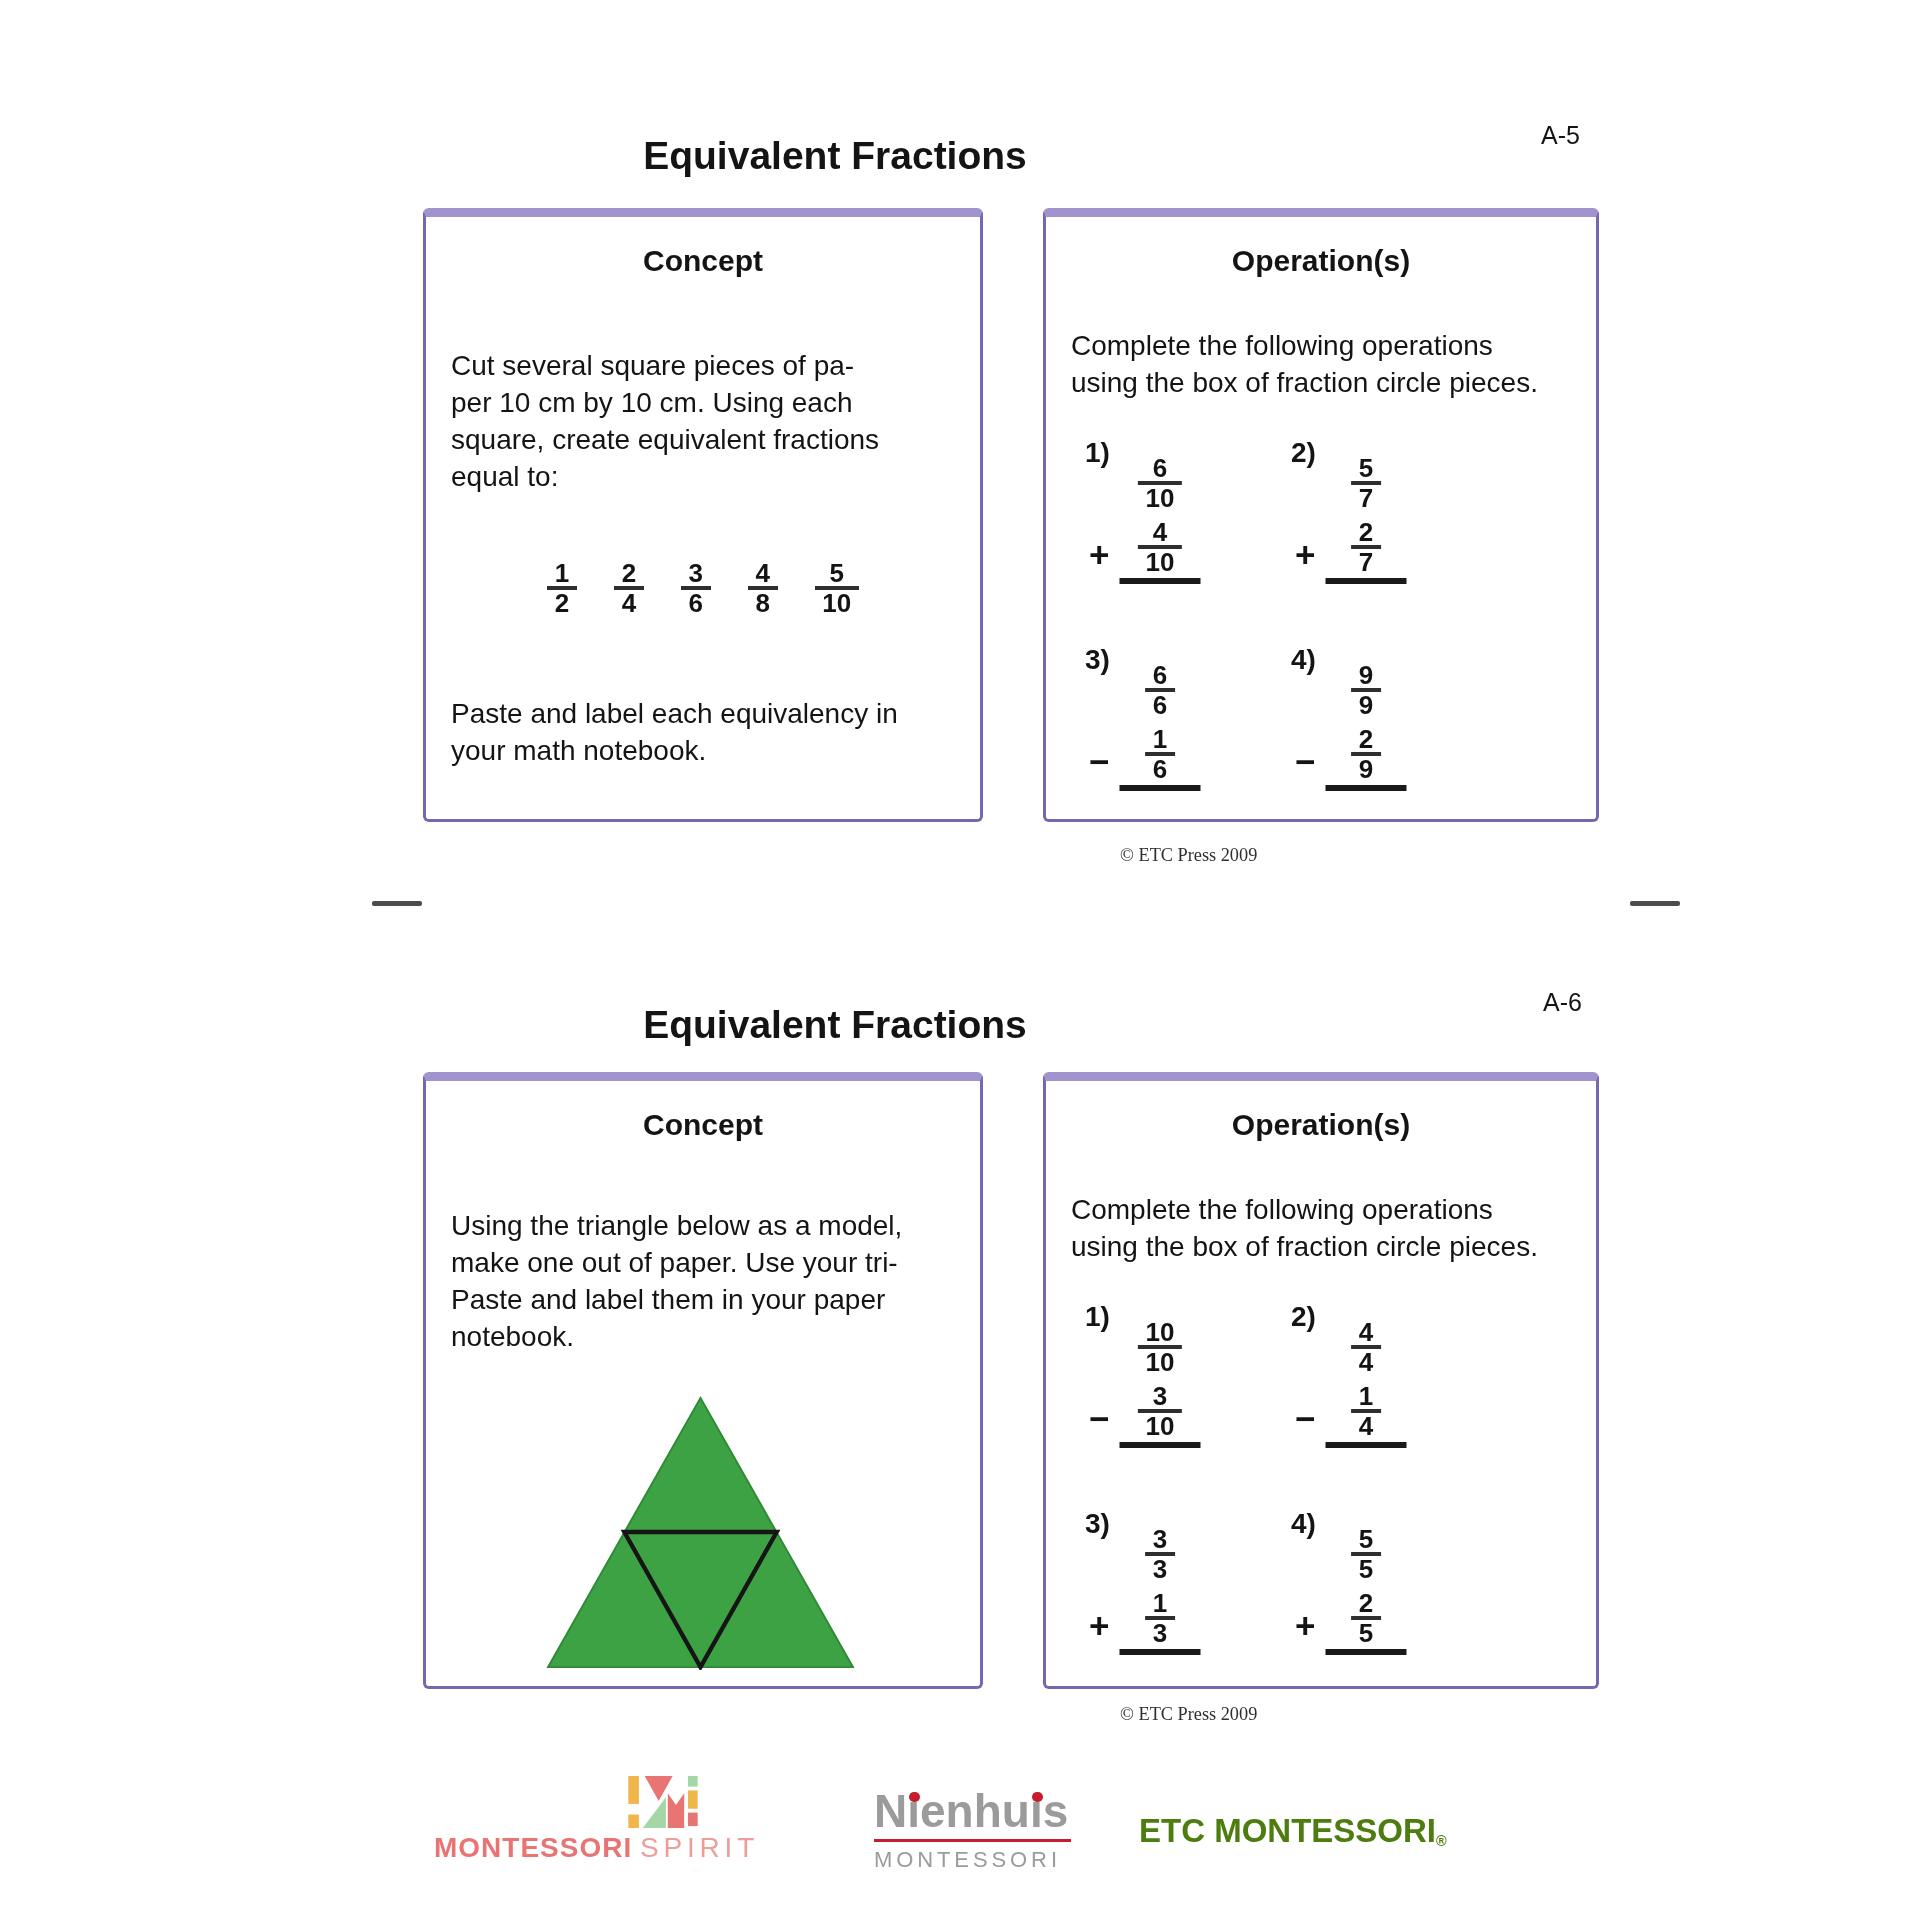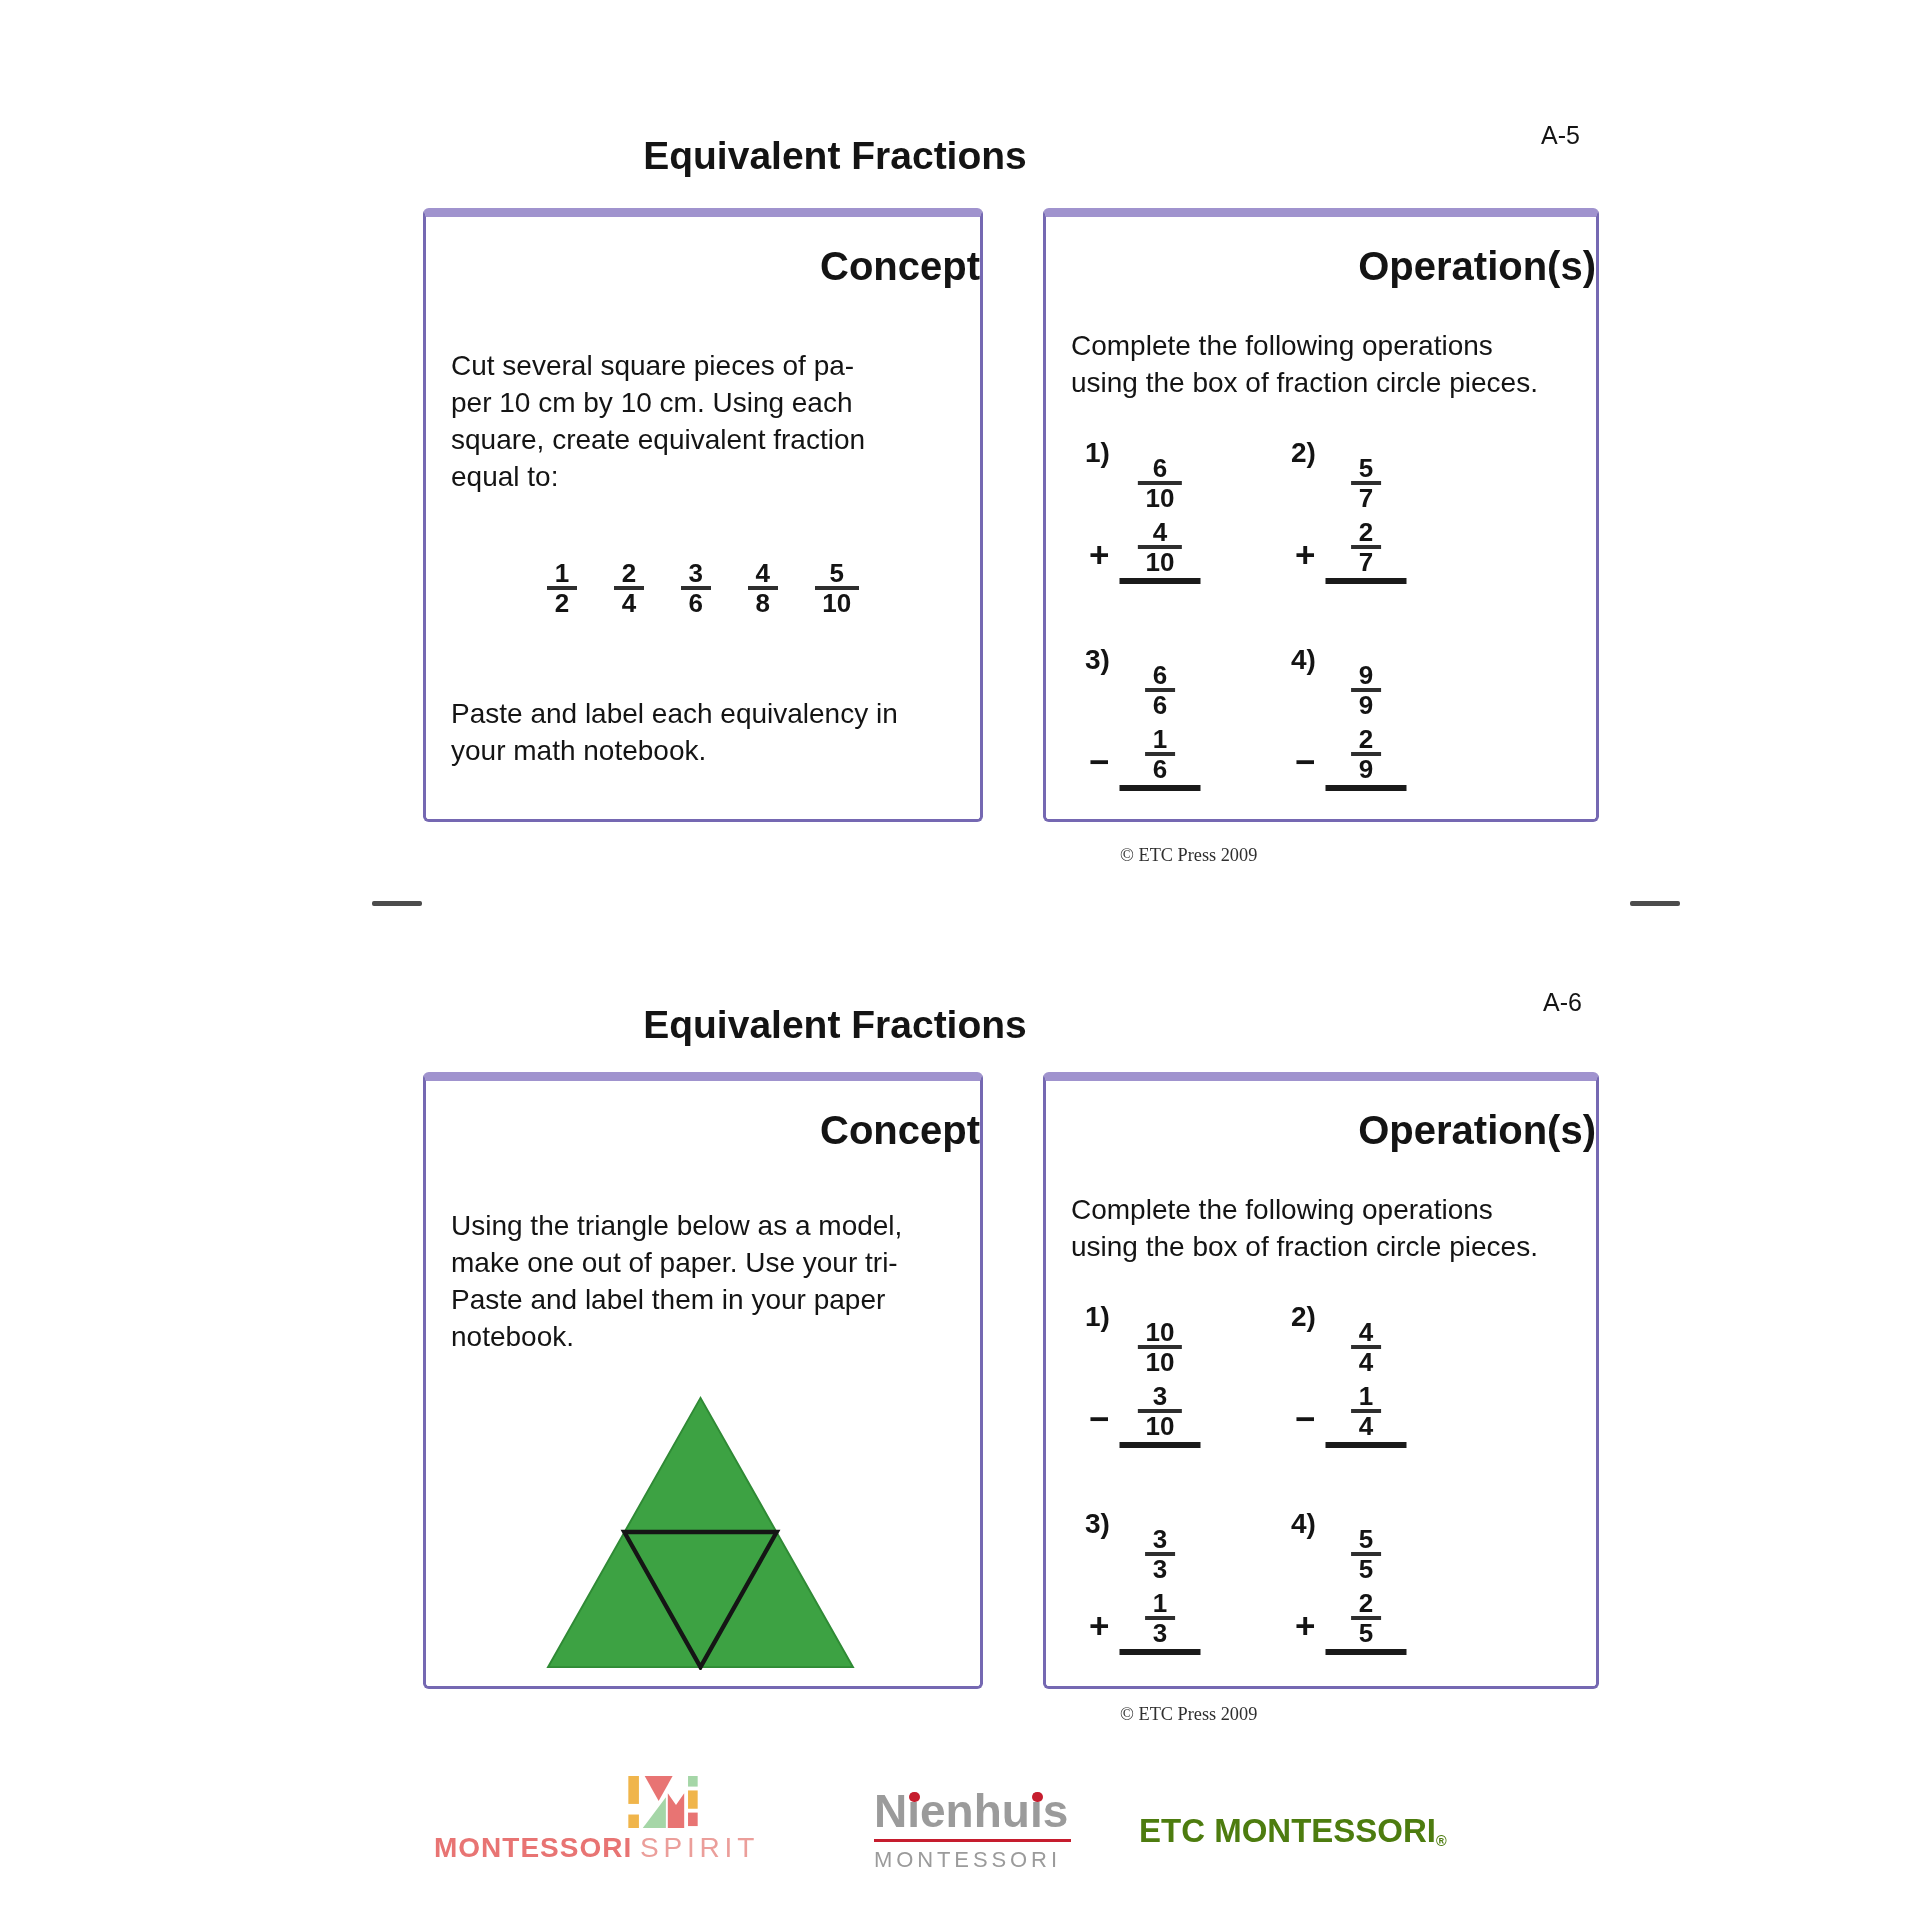--- a/index.html
+++ b/index.html
@@ -9,22 +9,22 @@
     --logo-green:#a5d6a7; --grey-logo:#9b9b9b; --red-logo:#c61d2e;
   }
   html,body{margin:0;padding:0;background:#fff;}
   .page{position:relative;width:1931px;height:1931px;background:#fff;overflow:hidden;
         font-family:"Liberation Sans",sans-serif;color:var(--ink);margin-top:26px;}
   .title{position:absolute;left:835px;transform:translateX(-50%);font-size:39px;font-weight:700;white-space:nowrap;}
   .page-code{position:absolute;font-size:25px;}
   .card{position:absolute;background:#fff;box-sizing:border-box;
         border:3.9px solid var(--purple);border-top:9.7px solid var(--purple-light);
         border-radius:5.8px;}
-  .card-header{position:absolute;left:0;right:0;top:27px;text-align:right;
-        font-size:40px;font-weight:700;}
+  .card-header{position:absolute;left:0;right:0;top:27px;text-align:center;
+        font-size:30px;font-weight:700;}
   .para{position:absolute;left:25px;font-size:28px;line-height:37px;white-space:nowrap;}
   .frac-row{position:absolute;left:0;right:0;display:flex;justify-content:center;gap:37px;}
   .frac{display:inline-flex;flex-direction:column;align-items:center;
         font-size:26px;font-weight:700;line-height:24px;}
   .frac .num,.frac .den{padding:0 7.7px;}
   .frac .bar{align-self:stretch;height:3.9px;background:#2e2e2e;margin:1px 0;}
   .problem{position:absolute;width:164px;height:154px;}
   .problem .p-label{position:absolute;left:0;top:0;font-size:28px;font-weight:700;}
   .problem .frac-top{position:absolute;left:75px;top:19.3px;transform:translateX(-50%);}
   .problem .frac-bot{position:absolute;left:75px;top:83px;transform:translateX(-50%);}
@@ -65,21 +65,21 @@
 <div class="page">
 
   <div class="title" style="top:108px">Equivalent Fractions</div>
   <div class="page-code" style="left:1541px;top:95px">A-5</div>
 
   <div class="card pos-c1">
     <div class="card-header">Concept</div>
     <div class="para" style="top:130px">
       <div>Cut several square pieces of pa-</div>
       <div>per 10 cm by 10 cm. Using each</div>
-      <div>square, create equivalent fraction</div>
+      <div>square, create equivalent fractions</div>
       <div>equal to:</div>
     </div>
     <div class="frac-row" style="top:344px">
       <span class="frac">
         <span class="num">1</span>
         <span class="bar"></span>
         <span class="den">2</span>
       </span>
       <span class="frac">
         <span class="num">2</span>

